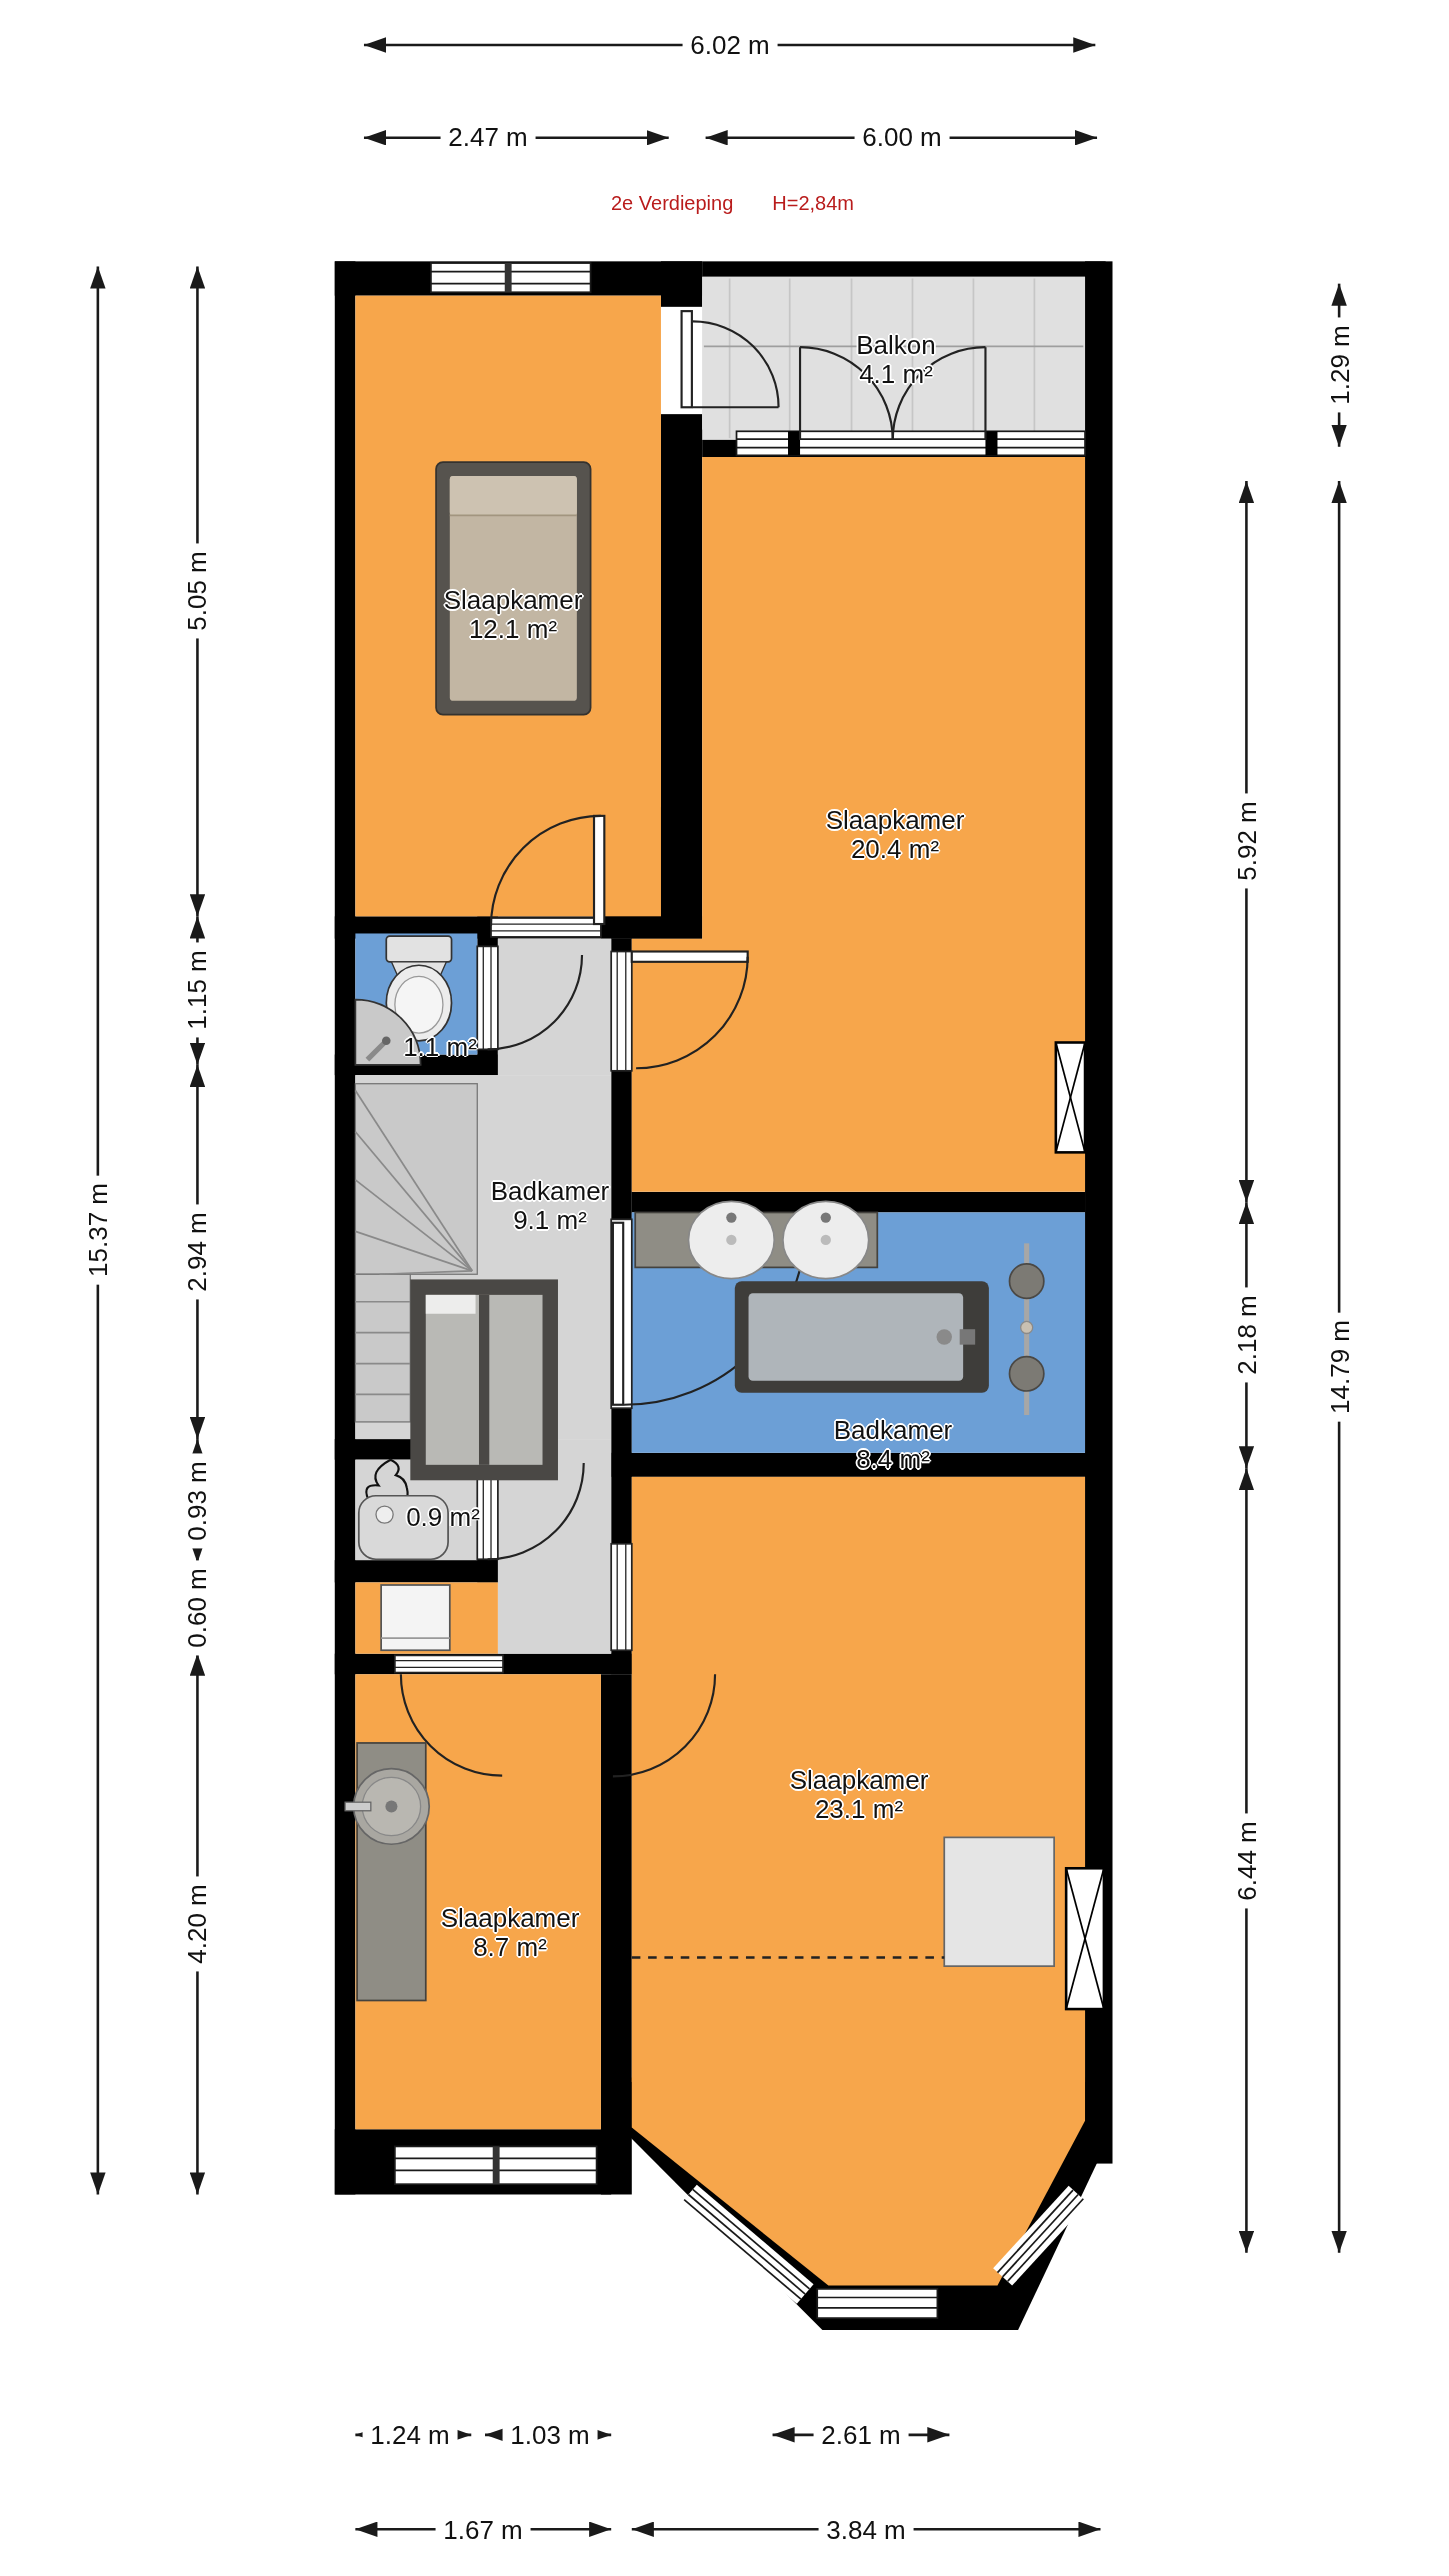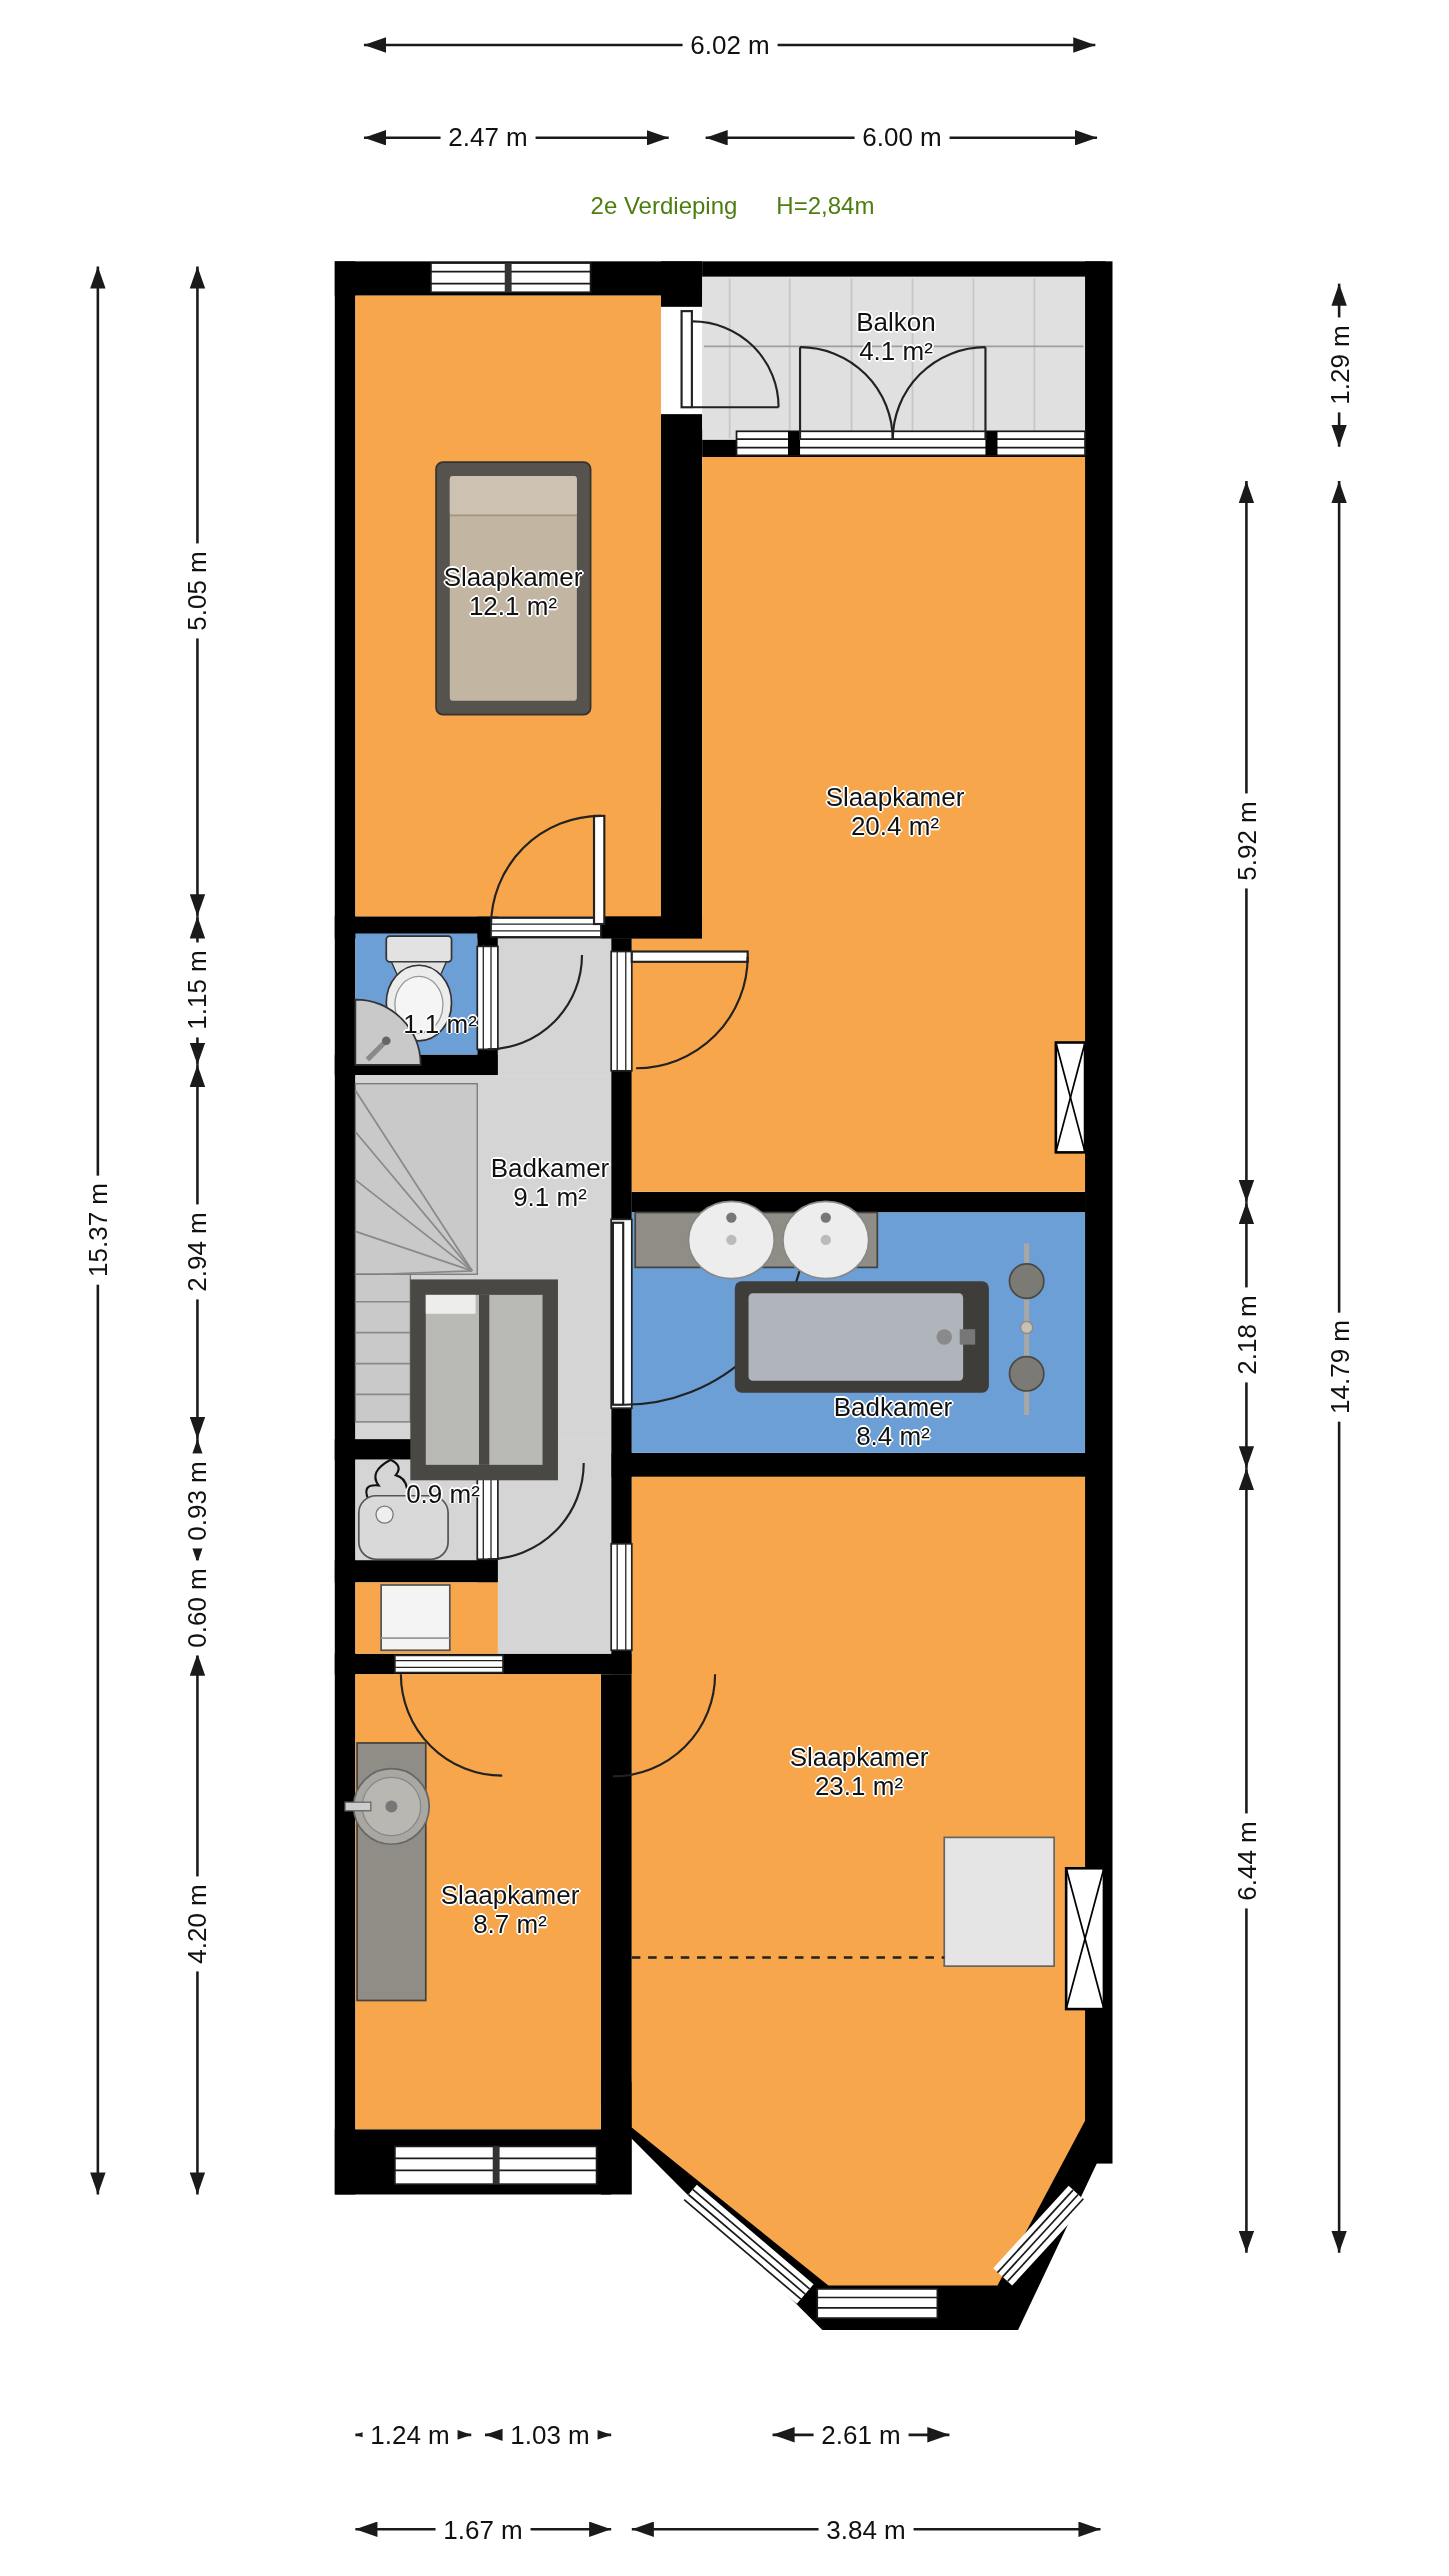--- a/index.html
+++ b/index.html
@@ -4,23 +4,23 @@
 <style>
   html,body{margin:0;padding:0;background:#fff;}
   .stage{position:relative;width:1449px;height:2576px;background:#fff;overflow:hidden;
          font-family:"Liberation Sans","DejaVu Sans",sans-serif;}
   .stage svg{position:absolute;left:0;top:0;}
   .lbl{position:absolute;transform:translate(-50%,-50%);white-space:nowrap;color:#111;
        font-size:26px;line-height:29px;text-align:center;}
   .dim{background:#fff;padding:0 7.7px;}
   .vert{transform:translate(-50%,-50%) rotate(-90deg);}
   .room{text-shadow:-1.7px 0 0 #fff,1.7px 0 0 #fff,0 -1.7px 0 #fff,0 1.7px 0 #fff,
-        -0.9px -0.9px 0 #fff,0.9px 0.9px 0 #fff,-0.9px 0.9px 0 #fff,0.9px -0.9px 0 #fff;}
+        -0.9px -0.9px 0 #fff,0.9px 0.9px 0 #fff,-0.9px 0.9px 0 #fff,0.9px -0.9px 0 #fff;margin-top:23px;}
   .title{position:absolute;top:192px;left:509px;width:447px;display:flex;
-         justify-content:center;gap:39px;font-size:24px;color:#4d7c0f;}
+         justify-content:center;gap:39px;font-size:20px;color:#b91c1c;}
 </style>
 </head>
 <body>
 
 <div class="stage">
 
 <svg width="1449" height="2576" viewBox="0 0 1688 3000">
   <defs>
     <marker id="ar" viewBox="0 0 10 7" refX="10" refY="3.5" markerWidth="26" markerHeight="18" orient="auto-start-reverse" markerUnits="userSpaceOnUse">
       <polygon points="0,0 10,3.5 0,7" fill="#1A1A1A"></polygon>

